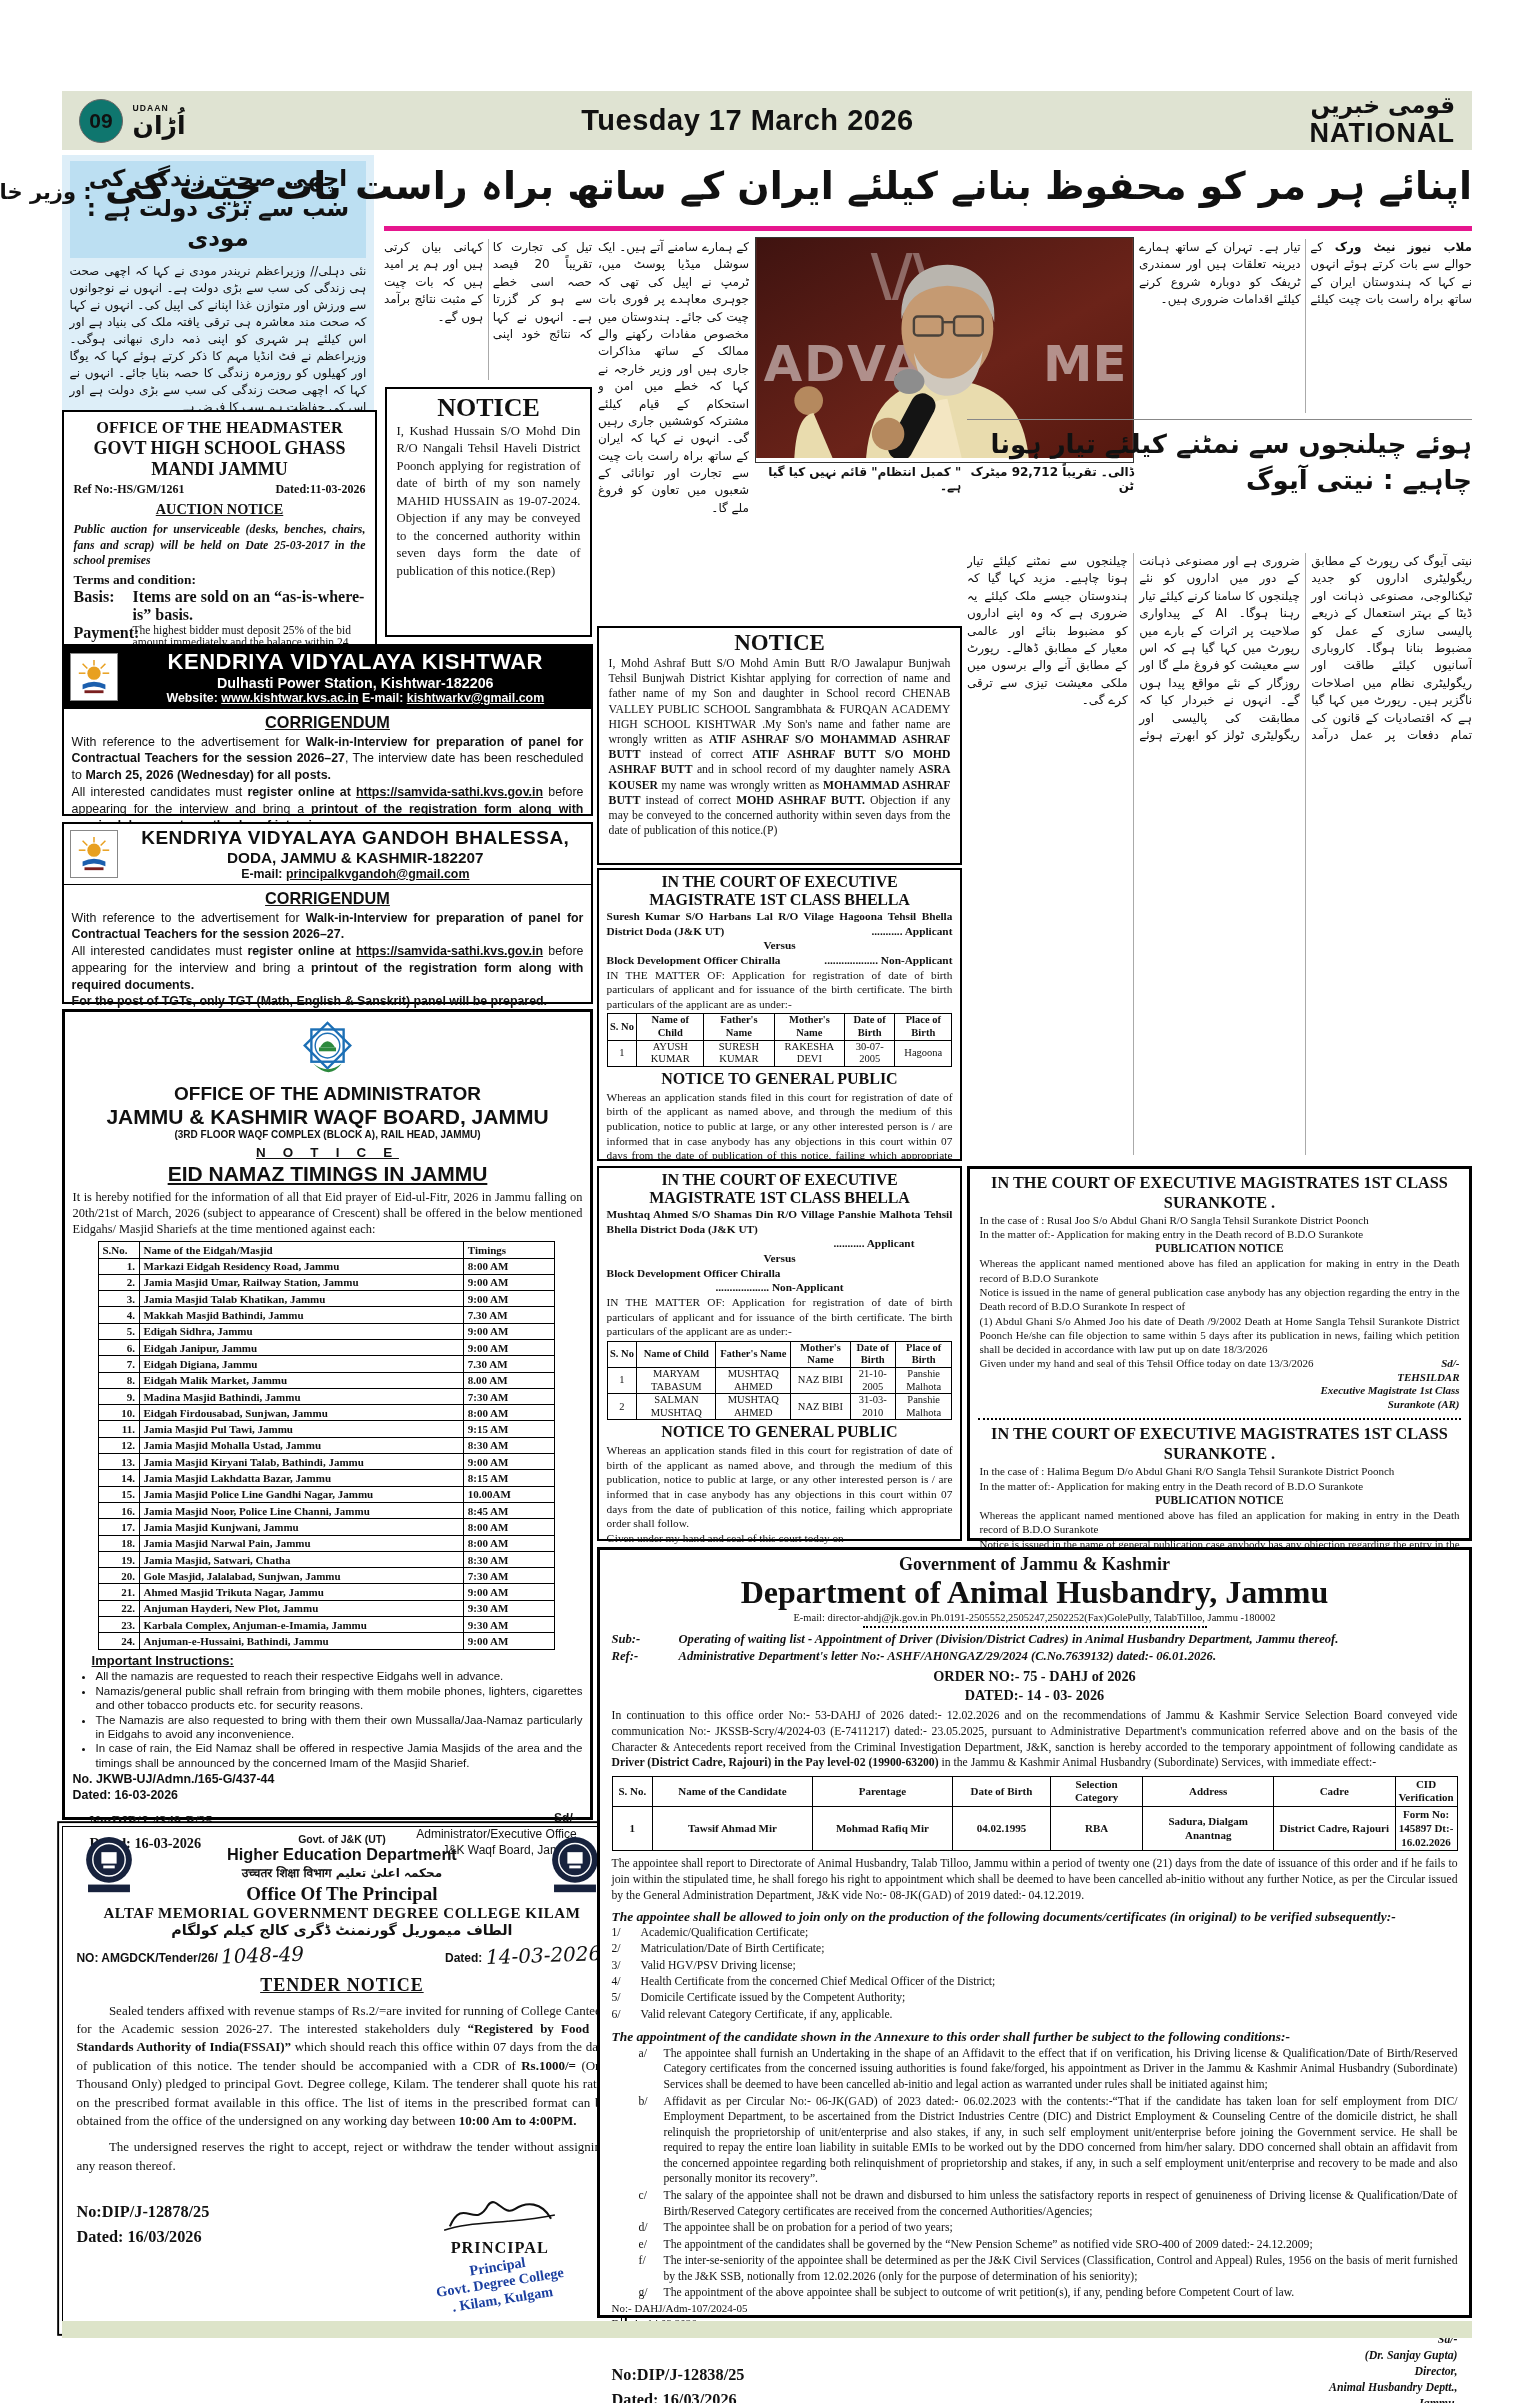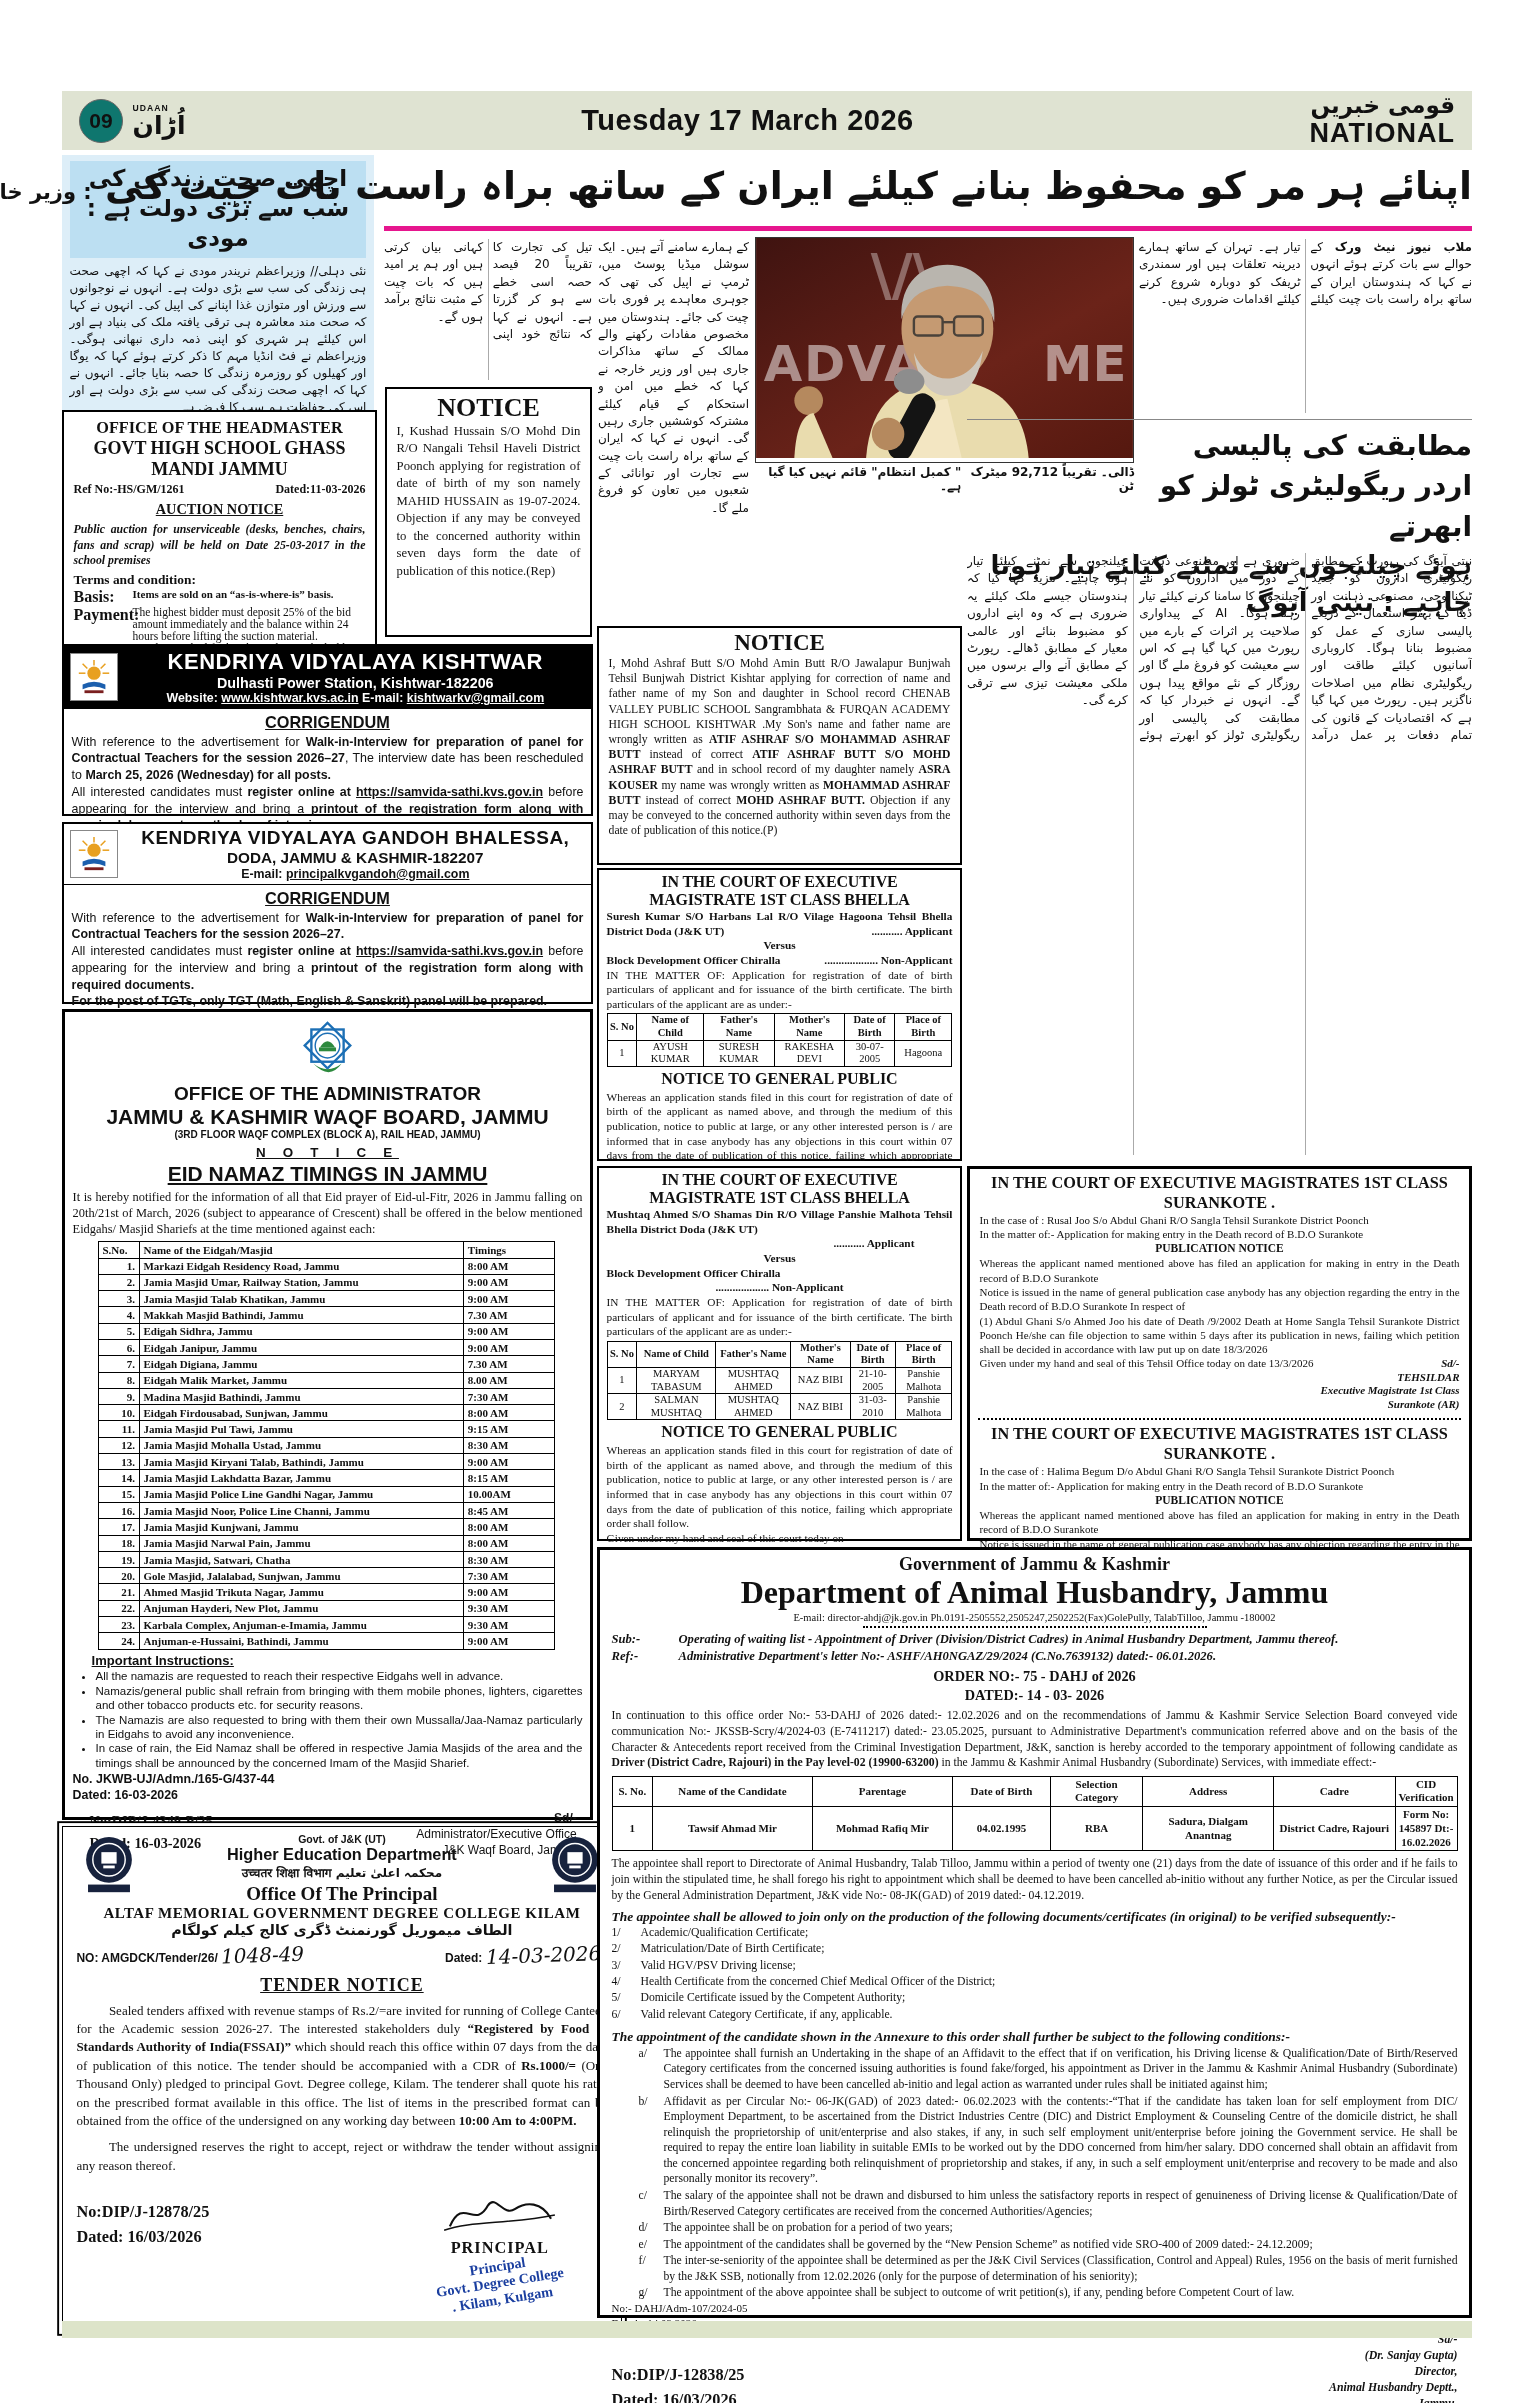--- a/index.html
+++ b/index.html
@@ -232,38 +232,37 @@
     <span>" کمبل انتظام" قائم نہیں کیا گیا ہے۔</span>
   </div>
 
 
   <div class="abs ucol cols2 urdu" style="left:1139px;top:239px;width:333px;height:174px;">
     <span class="agency">ملاب نیوز نیٹ ورک</span>
     <span>کے حوالے سے بات کرتے ہوئے انہوں نے کہا کہ ہندوستان ایران کے ساتھ براہ راست بات چیت کیلئے تیار ہے۔ تہران کے ساتھ ہمارے دیرینہ تعلقات ہیں اور سمندری ٹریفک کو دوبارہ شروع کرنے کیلئے اقدامات ضروری ہیں۔</span>
   </div>
 
   <div class="abs hl2">
-    <div class="l1" style="padding-left:172px;">مطابقت کی پالیسی اردر ریگولیٹری ٹولز کو ابھرتے</div>
     <div class="l2">ہوئے چیلنجوں سے نمٹنے کیلئے تیار ہونا چاہیے : نیتی آیوگ</div>
   </div>
   <div class="abs ucol cols3 urdu" style="left:967px;top:553px;width:505px;height:602px;">نیتی آیوگ کی رپورٹ کے مطابق ریگولیٹری اداروں کو جدید ٹیکنالوجی، مصنوعی ذہانت اور ڈیٹا کے بہتر استعمال کے ذریعے پالیسی سازی کے عمل کو مضبوط بنانا ہوگا۔ کاروباری آسانیوں کیلئے طاقت اور ریگولیٹری نظام میں اصلاحات ناگزیر ہیں۔ رپورٹ میں کہا گیا ہے کہ اقتصادیات کے قانون کی تمام دفعات پر عمل درآمد ضروری ہے اور مصنوعی ذہانت کے دور میں اداروں کو نئے چیلنجوں کا سامنا کرنے کیلئے تیار رہنا ہوگا۔ AI کے پیداواری صلاحیت پر اثرات کے بارے میں رپورٹ میں کہا گیا ہے کہ اس سے معیشت کو فروغ ملے گا اور روزگار کے نئے مواقع پیدا ہوں گے۔ انہوں نے خبردار کیا کہ مطابقت کی پالیسی اور ریگولیٹری ٹولز کو ابھرتے ہوئے چیلنجوں سے نمٹنے کیلئے تیار ہونا چاہیے۔ مزید کہا گیا کہ ہندوستان جیسے ملک کیلئے یہ ضروری ہے کہ وہ اپنے اداروں کو مضبوط بنائے اور عالمی معیار کے مطابق ڈھالے۔ رپورٹ کے مطابق آنے والے برسوں میں ملکی معیشت تیزی سے ترقی کرے گی۔</div>
 
   <div class="abs nbox auc">
     <div class="t1">OFFICE OF THE HEADMASTER</div>
     <div class="t2">GOVT HIGH SCHOOL GHASS MANDI JAMMU</div>
     <div class="ref">
       <span>Ref No:-HS/GM/1261</span>
       <span>Dated:11-03-2026</span>
     </div>
     <div class="an">AUCTION NOTICE</div>
     <div class="bd">Public auction for unserviceable (desks, benches, chairs, fans and scrap) will be held on Date 25-03-2017 in the school premises</div>
     <div class="tc">Terms and condition:</div>
     <div class="row">
         <span class="lab">Basis:</span>
-        <span class="b" style="font-size:11px">Items are sold on an “as-is-where-is” basis.</span>
+        <span class="b" style="font-size:16px">Items are sold on an “as-is-where-is” basis.</span>
       </div>
     <div class="row">
         <span class="lab">Payment:</span>
         <span style="font-size:11.5px">The highest bidder must deposit 25% of the bid amount immediately and the balance within 24 hours before lifting the suction material.</span>
       </div>
     <div class="row">
         <span class="lab">Removal:</span>
         <span style="font-size:11.5px">Goods must be lifted within 3 days at the bidder's own transport expense.</span>
       </div>
     <div class="sig">

